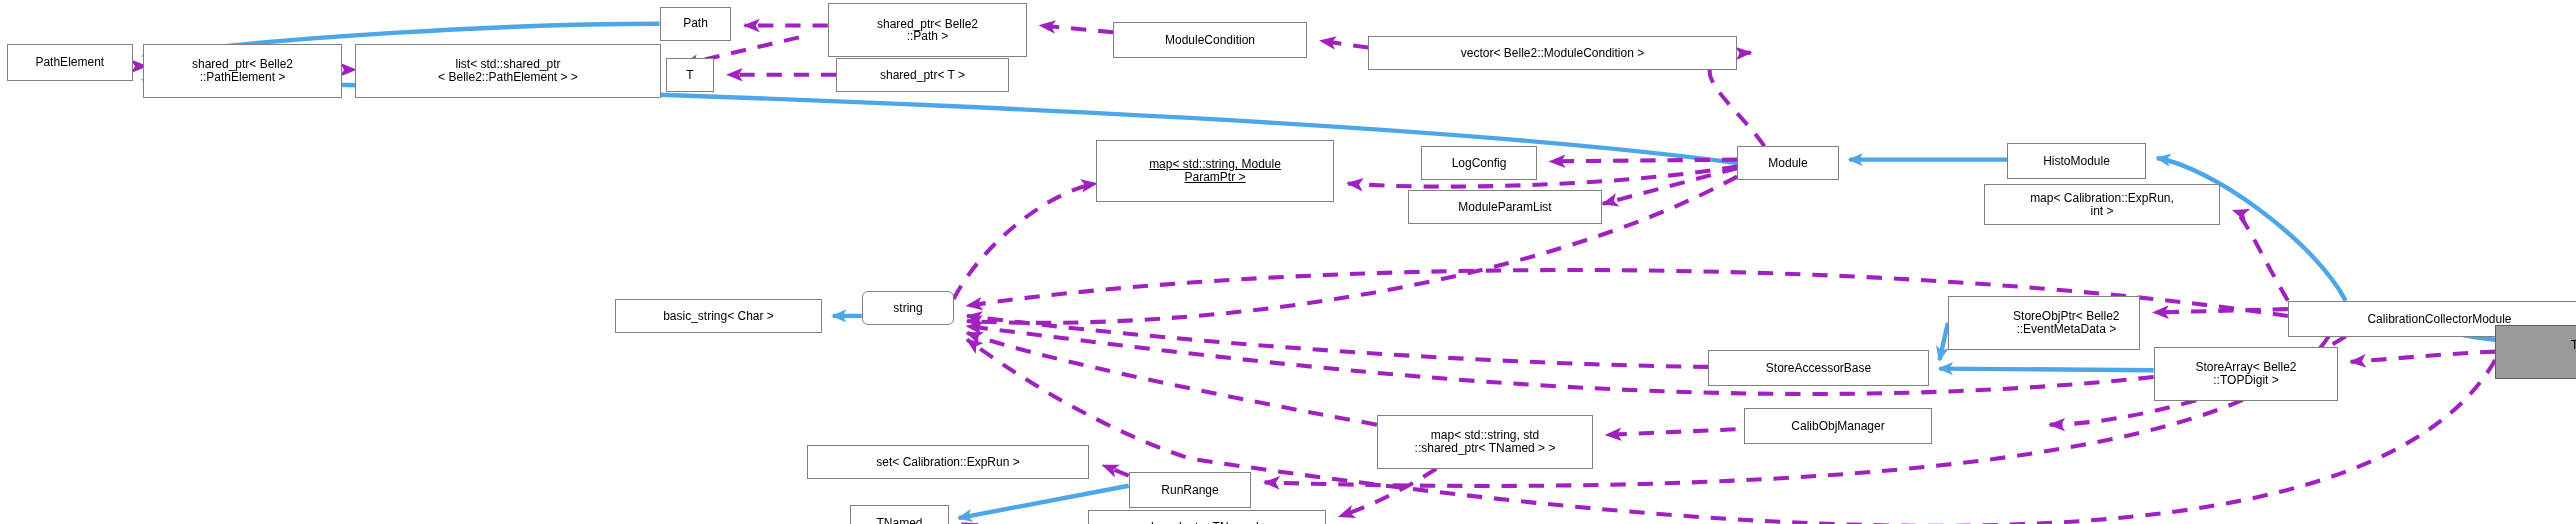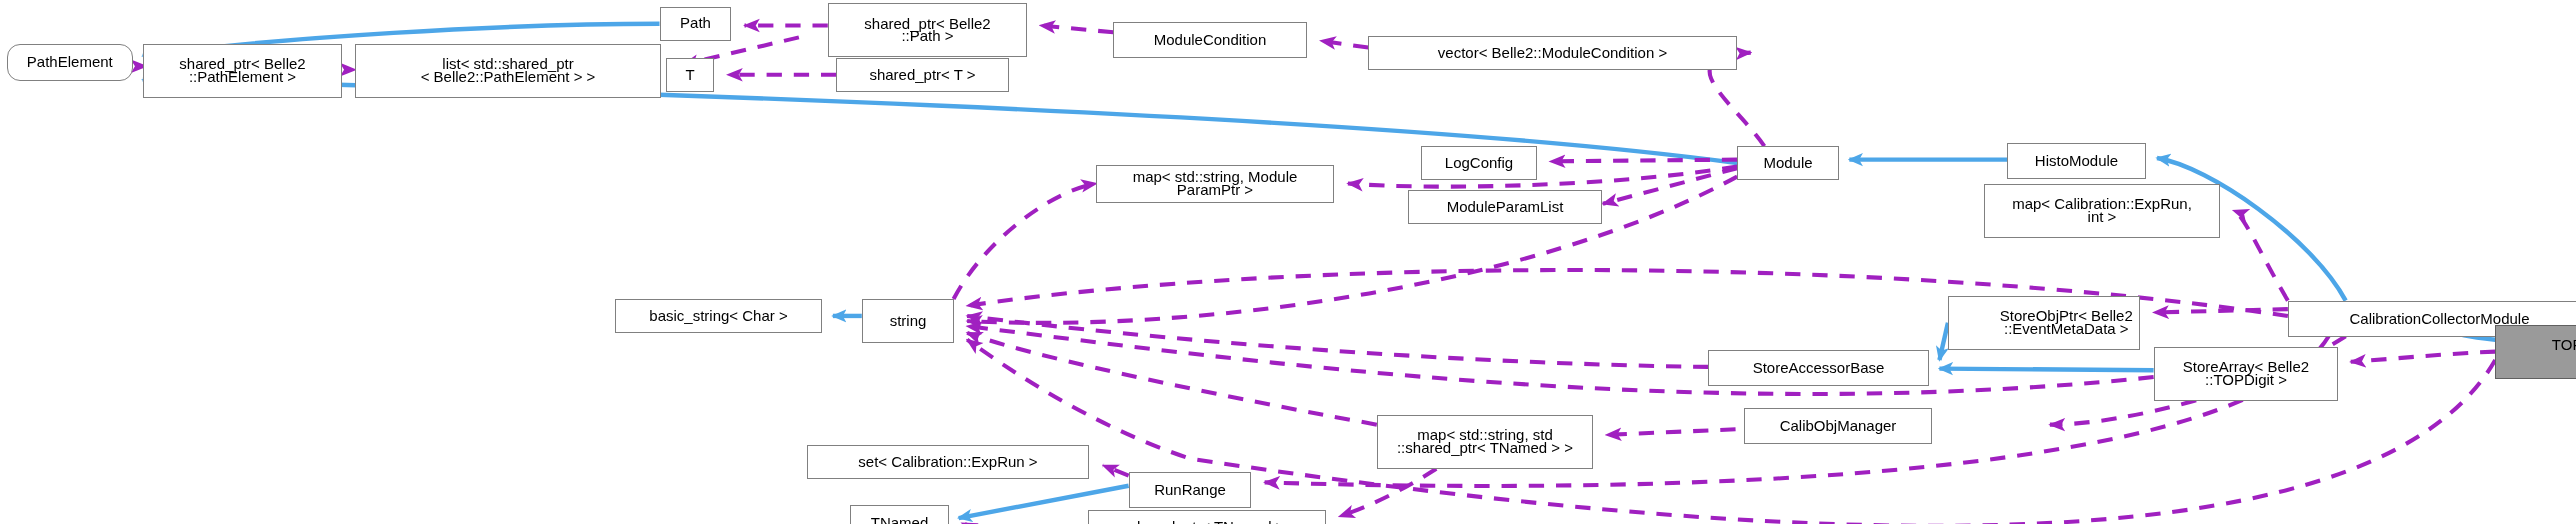--- a/index.html
+++ b/index.html
@@ -11,21 +11,21 @@
     font-family:"Liberation Sans", sans-serif;
     overflow:hidden;
   }
   #edges{position:absolute;left:0;top:0;width:2576px;height:524px;}
   .node{
     position:absolute;
     box-sizing:border-box;
     background:#ffffff;
     border:0.8px solid #808080;
     color:#000000;
-    font-size:15px;
+    font-size:12px;
     line-height:12.7px;
     text-align:center;
     display:flex;
     align-items:center;
     justify-content:center;
     white-space:pre-line;
     padding:0 3.4px;
     z-index:5;
   }
   .node.current{
@@ -95,42 +95,42 @@
       <path d="M 810,250 C 700,230 600,208 569,196"></path>
       <path d="M 845,276 C 820,292 800,300 788,304"></path>
       <path d="M 640,312 C 600,318 575,312 566,308"></path>
       <path d="M 664,280 L 649,274"></path>
       <path d="M 1468,207 C 1440,208 1400,212 1383,213"></path>
       <path d="M 1468,212 C 1400,330 1100,330 700,270 C 640,250 590,215 569,200"></path>
     </g>
   </svg>
 
   <div id="nodes-layer">
-      <div class="node" style="left: 6.8px; top: 44px; width: 126px; height: 37px; border-radius: 13px;"><span class="lbl">PathElement</span></div>
+      <div class="node" style="left: 6.8px; top: 44px; width: 126px; height: 37px;"><span class="lbl">PathElement</span></div>
       <div class="node" style="left: 143px; top: 44px; width: 199px; height: 54px;"><span class="lbl">shared_ptr&lt; Belle2
 ::PathElement &gt;</span></div>
       <div class="node" style="left: 355px; top: 44px; width: 306px; height: 54px;"><span class="lbl">list&lt; std::shared_ptr
 &lt; Belle2::PathElement &gt; &gt;</span></div>
       <div class="node" style="left: 660px; top: 6.8px; width: 71px; height: 34px;"><span class="lbl">Path</span></div>
       <div class="node" style="left: 828px; top: 3.4px; width: 199px; height: 54px;"><span class="lbl">shared_ptr&lt; Belle2
 ::Path &gt;</span></div>
       <div class="node" style="left: 1113px; top: 22px; width: 194px; height: 36px;"><span class="lbl">ModuleCondition</span></div>
       <div class="node" style="left: 1368px; top: 36px; width: 369px; height: 34px;"><span class="lbl">vector&lt; Belle2::ModuleCondition &gt;</span></div>
       <div class="node" style="left: 666px; top: 58px; width: 48px; height: 34px;"><span class="lbl">T</span></div>
       <div class="node" style="left: 836px; top: 58px; width: 173px; height: 34px;"><span class="lbl">shared_ptr&lt; T &gt;</span></div>
-      <div class="node" style="left: 1096px; top: 165px; width: 238px; height: 38px;"><span class="lbl">map&lt; std::string, Module
+      <div class="node" style="left: 1096px; top: 140px; width: 238px; height: 62px; text-decoration: underline;"><span class="lbl">map&lt; std::string, Module
 ParamPtr &gt;</span></div>
       <div class="node" style="left: 1421px; top: 146px; width: 116px; height: 34px;"><span class="lbl">LogConfig</span></div>
       <div class="node" style="left: 1396px; top: 190px; width: 194px; height: 34px; margin-left: 12px;"><span class="lbl">ModuleParamList</span></div>
       <div class="node" style="left: 1737px; top: 146px; width: 102px; height: 34px;"><span class="lbl">Module</span></div>
       <div class="node" style="left: 2007px; top: 143px; width: 139px; height: 36px;"><span class="lbl">HistoModule</span></div>
-      <div class="node" style="left: 1984px; top: 184px; width: 236px; height: 54px;"><span class="lbl">map&lt; Calibration::ExpRun,
+      <div class="node" style="left: 1984px; top: 184px; width: 236px; height: 41px;"><span class="lbl">map&lt; Calibration::ExpRun,
  int &gt;</span></div>
       <div class="node" style="left: 615px; top: 299px; width: 207px; height: 34px;"><span class="lbl">basic_string&lt; Char &gt;</span></div>
-      <div class="node" style="left: 862px; top: 299px; width: 92px; height: 44px;"><span class="lbl">string</span></div>
+      <div class="node" style="left: 862px; top: 291px; width: 92px; height: 34px; border-radius: 6px;"><span class="lbl">string</span></div>
       <div class="node" style="left: 1948px; top: 296px; width: 192px; height: 54px; padding-left: 48px;"><span class="lbl">StoreObjPtr&lt; Belle2
 ::EventMetaData &gt;</span></div>
       <div class="node" style="left: 2288px; top: 301px; width: 303px; height: 36px;"><span class="lbl">CalibrationCollectorModule</span></div>
       <div class="node current" style="left: 2495px; top: 325px; width: 306px; height: 54px;"><span class="lbl">TOPLaserCalibratorCollector
 Module</span></div>
       <div class="node" style="left: 1708px; top: 350px; width: 221px; height: 36px;"><span class="lbl">StoreAccessorBase</span></div>
       <div class="node" style="left: 2154px; top: 347px; width: 184px; height: 54px;"><span class="lbl">StoreArray&lt; Belle2
 ::TOPDigit &gt;</span></div>
       <div class="node" style="left: 1377px; top: 415px; width: 216px; height: 54px;"><span class="lbl">map&lt; std::string, std
 ::shared_ptr&lt; TNamed &gt; &gt;</span></div>

